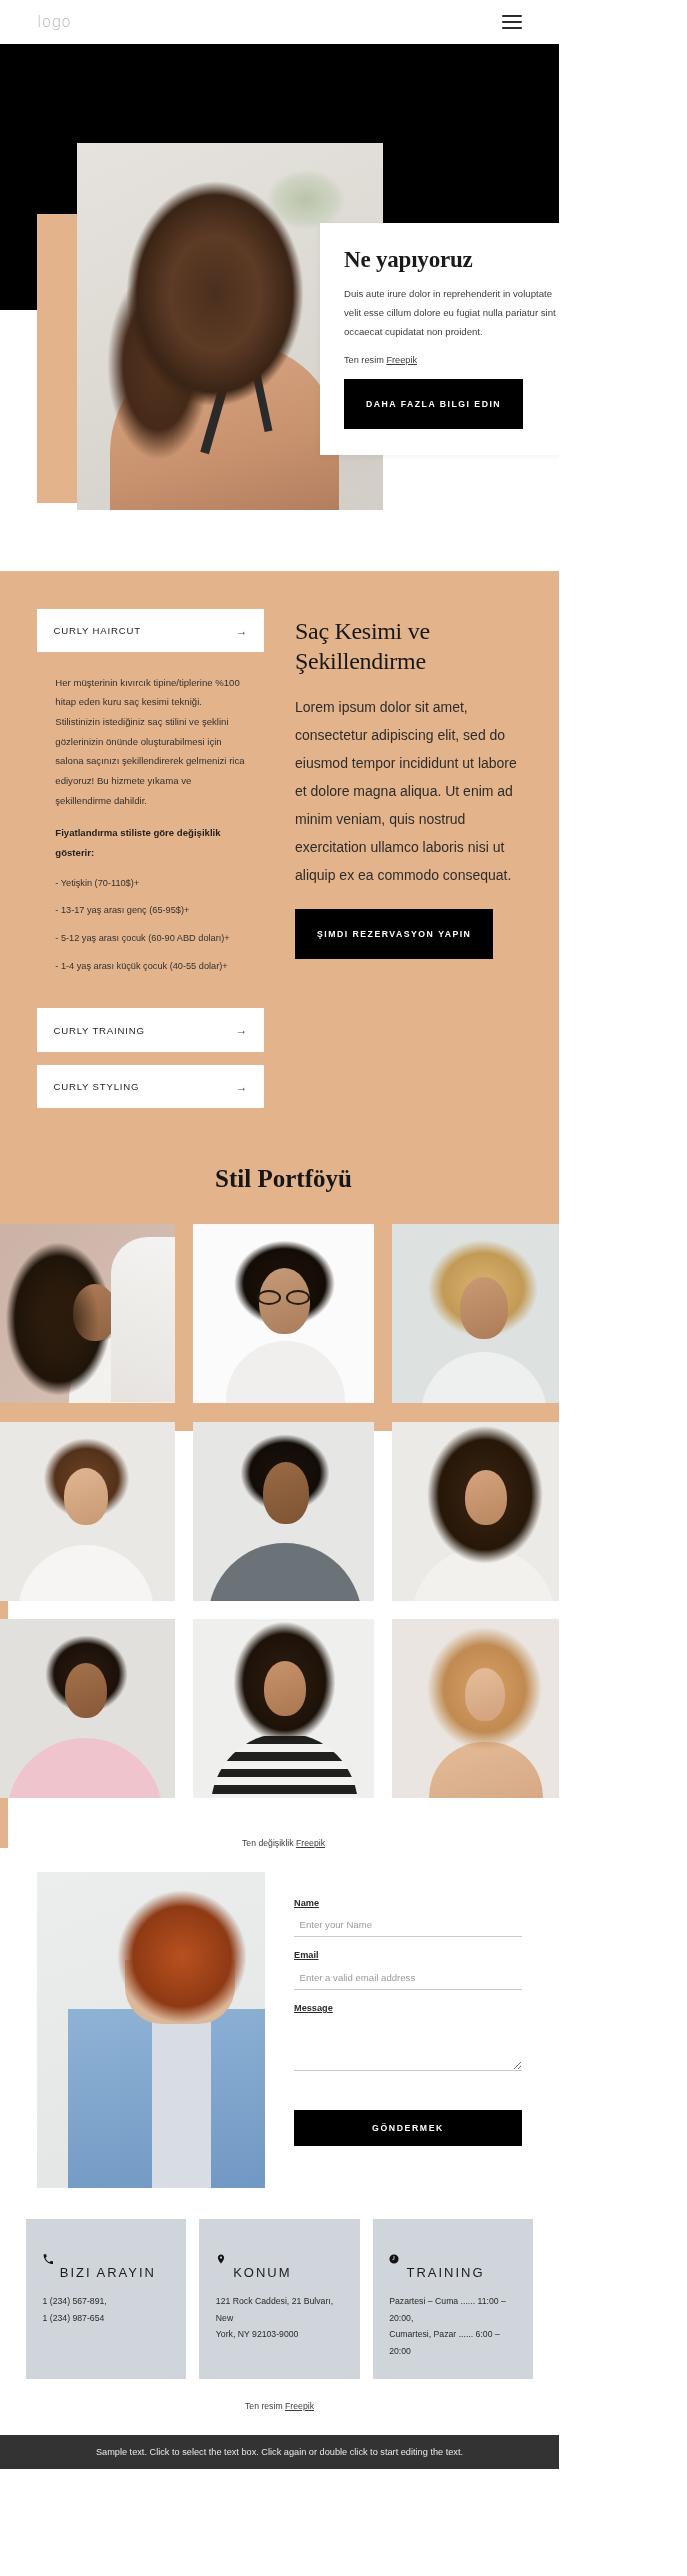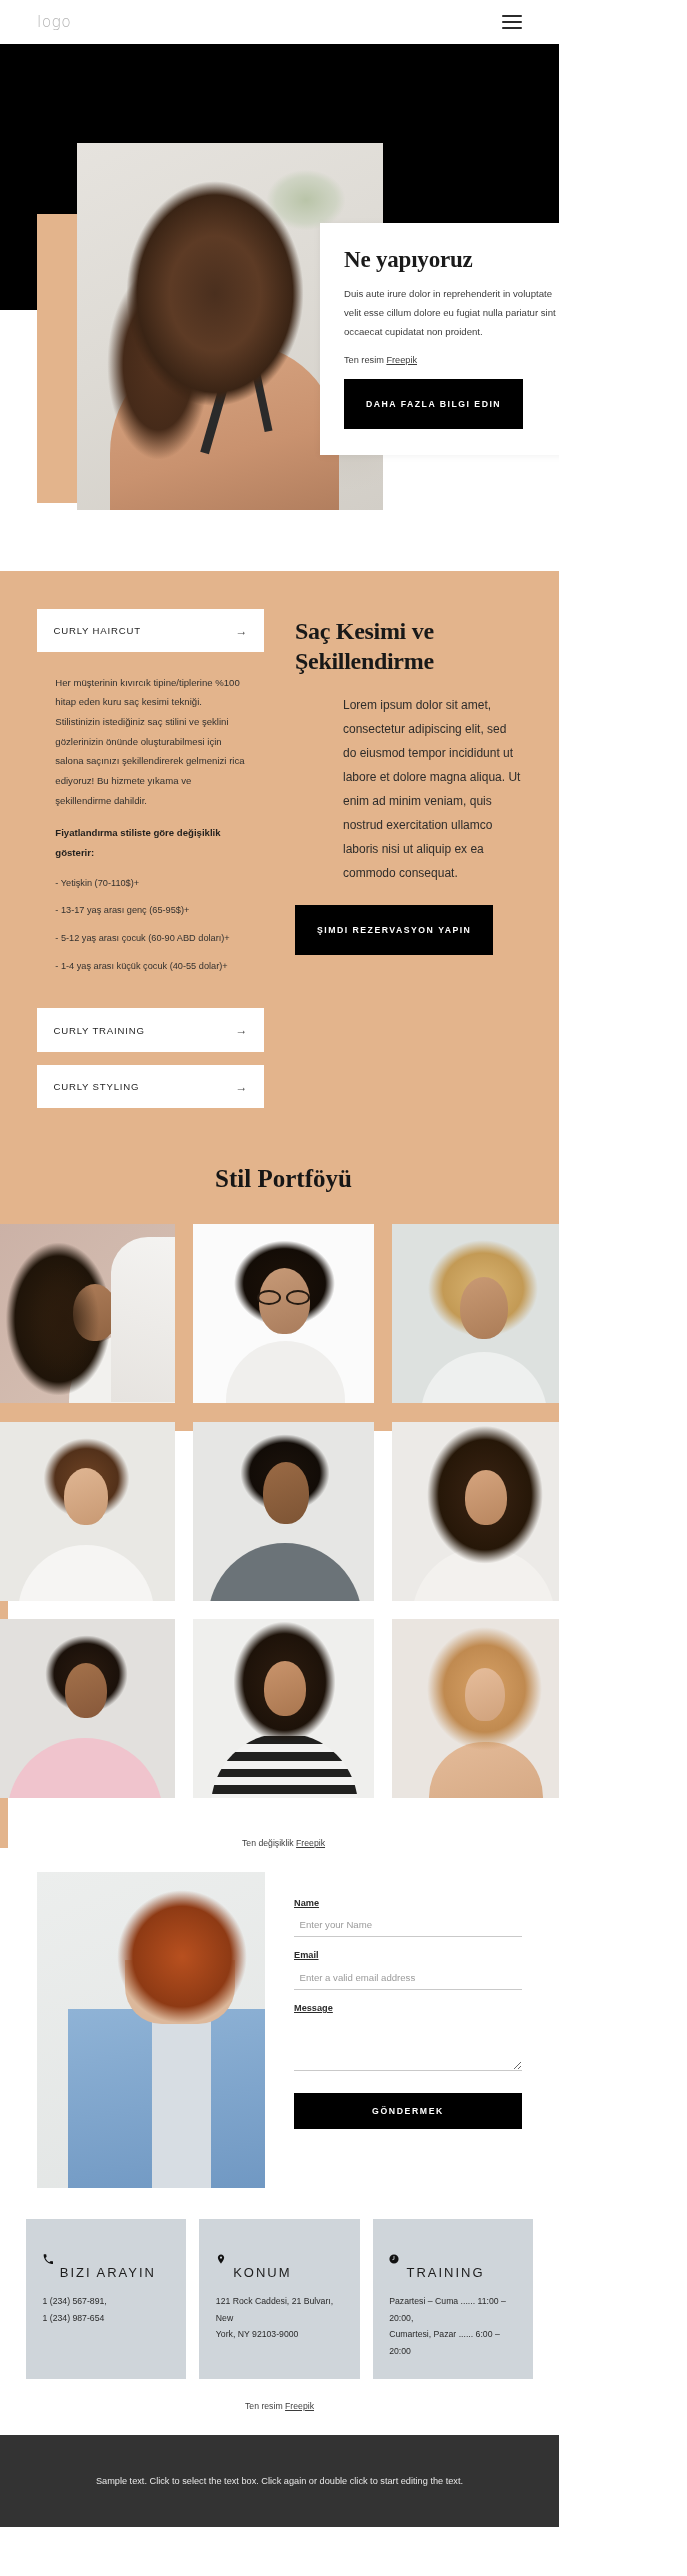--- a/index.html
+++ b/index.html
@@ -126,24 +126,24 @@
   }
   .acc-item .acc-arrow { font-size: 12px; color: #4a4a4a; }
 
   .svc-body { padding: 7.3px 18.3px 0 18.3px; }
   .svc-body p { font-size: 9.6px; line-height: 2.05; color: #33312f; margin-bottom: 13px; }
   .svc-body p.bold { font-weight: 700; color: #211f1d; }
   .svc-body ul { list-style: none; }
   .svc-body ul li { font-size: 9.2px; line-height: 1.6; color: #33312f; margin-bottom: 13px; }
 
   .svc-title {
-    font-family: "Liberation Serif", serif; font-size: 24px; font-weight: 700;
+    font-family: "Liberation Serif", serif; font-size: 24px; font-weight: 400;
     line-height: 1.25; color: #181818; margin-bottom: 16.5px; letter-spacing: -0.3px;
   }
-  .svc-para { font-size: 12px; line-height: 2.0; color: #2e2c2a; margin-bottom: 20px; margin-left: 48px; }
+  .svc-para { font-size: 14px; line-height: 2.0; color: #2e2c2a; margin-bottom: 20px; }
 
   .spacer-after-acc { height: 22px; }
 
   
   .portfolio { background: #e3b48c; padding: 44px 0 0 8px; }
   .portfolio h2 {
     font-family: "Liberation Serif", serif; font-size: 25px; font-weight: 700;
     text-align: center; color: #161616; margin-bottom: 31px;
   }
   .gallery {
@@ -182,39 +182,39 @@
   .field input, .field textarea {
     width: 100%; border: none; border-bottom: 0.9px solid #c9c9c9;
     font-size: 9.6px; color: #555; padding: 3.7px 5.5px 6.4px 5.5px;
     font-family: "Liberation Sans", sans-serif; background: transparent; outline: none;
   }
   .field input::placeholder, .field textarea::placeholder { color: #9b9b9b; }
   .field textarea { height: 51px; resize: vertical; }
   .send-btn {
     width: 100%; background:#000; color:#fff; border:none;
     font-size: 8.7px; letter-spacing: 1.6px; font-weight: 700;
-    padding: 13px 0; cursor: pointer; margin-top: 6px;
+    padding: 13px 0; cursor: pointer; margin-top: 23px;
     font-family: "Liberation Sans", sans-serif;
   }
 
   
   .info-row { display:flex; gap: 13px; padding: 31px 26px 0 26px; background:#fff; }
   .info-card { flex: 1; background: #cfd5da; padding: 18.3px 16.5px 20px 16.5px; }
   .info-head { display:flex; align-items:center; gap: 7.3px; margin-bottom: 13px; }
   .info-head .ttl { font-size: 13px; letter-spacing: 2px; color:#1d1d1d; font-weight: 400; margin-top: 28px; }
   .info-card p { font-size: 8.7px; line-height: 1.9; color: #2a2a2a; }
   .icon-svg { width: 10px; height: 10px; display:block; fill: #121212; }
 
   .bottom-credit { text-align:center; font-size: 8.7px; color:#3d3d3d; padding: 22px 0 24px 0; background:#fff; }
   .bottom-credit a { color:#3d3d3d; text-decoration: underline; }
 
   
   .footer {
     background: #333333; color: #e8e8e8; text-align:center;
-    padding: 38px 92px; font-size: 9.2px; line-height: 1.75;
+    padding: 9px 92px; font-size: 9.2px; line-height: 1.75;
   }
 </style>
 </head>
 <body>
 
 <div class="page">
 
   <div class="header">
     <div class="logo">logo</div>
     <div class="burger">

